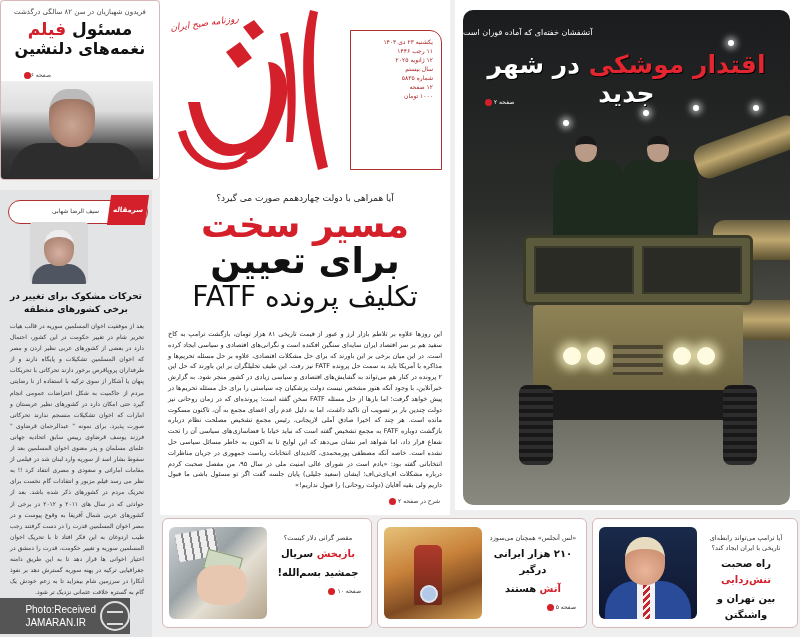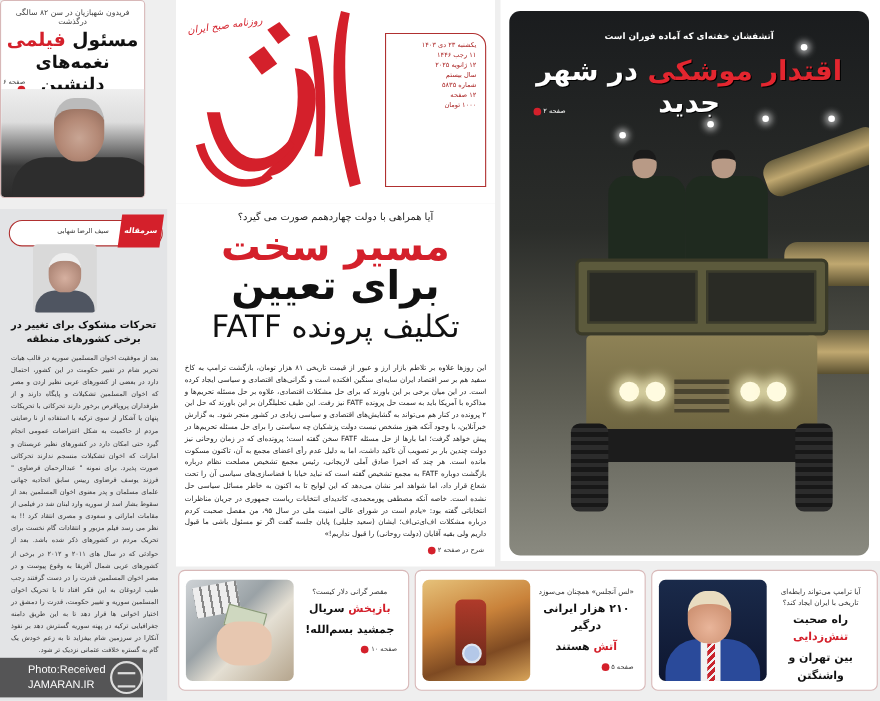--- a/index.html
+++ b/index.html
@@ -1,21 +1,21 @@
 <!DOCTYPE html>
 <html><head>
 <meta charset="utf-8">
 <style>
   * { box-sizing: border-box; margin: 0; padding: 0; }
   html, body { width: 800px; height: 637px; overflow: hidden; background: #ececec; }
   body { font-family: "DejaVu Sans", sans-serif; position: relative; direction: rtl; }
   .page { position: absolute; left: 0; top: 0; width: 800px; height: 637px; background: #efefef; }
 
   
-  .obit { position: absolute; left: 0; top: 0; width: 132px; height: 180px; background: #fff; border: 1px solid #d8b8b8; border-radius: 4px; overflow: hidden; }
+  .obit { position: absolute; left: 0; top: 0; width: 160px; height: 180px; background: #fff; border: 1px solid #d8b8b8; border-radius: 4px; overflow: hidden; }
   .obit .kicker { font-size: 7px; color: #444; text-align: center; margin-top: 7px; }
   .obit .h1 { font-size: 17px; font-weight: bold; text-align: center; margin-top: 3px; color: #111; line-height: 20px; }
   .obit .h1 .red { color: #d4202b; }
   .obit .h2 { font-size: 16px; font-weight: bold; text-align: center; color: #111; line-height: 20px; }
   .obit .page-ref { font-size: 6px; color: #444; position: absolute; right: 108px; top: 70px; direction: rtl; }
   .red-dot { display: inline-block; width: 7px; height: 7px; border-radius: 50%; background: #d4202b; vertical-align: middle; margin-left: 2px; }
   .obit .photo { position: absolute; left: 0; top: 80px; width: 152px; height: 100px; background: linear-gradient(#eee 0%, #ddd 30%, #3a3a3a 70%, #2a2a2a 100%); }
   .obit .face { position: absolute; left: 48px; top: 8px; width: 46px; height: 58px; border-radius: 40% 40% 45% 45%; background: radial-gradient(circle at 50% 55%, #c8a594 0%, #b48976 50%, #8d6757 100%); border-top: 10px solid #bbb; }
   .obit .body-shape { position: absolute; left: 10px; top: 62px; width: 130px; height: 40px; background: #2d2d2d; border-radius: 30px 30px 0 0; }
 
@@ -46,21 +46,21 @@
   .lead .kicker { font-size: 9px; color: #222; text-align: center; margin-top: 8px; }
   .lead .h1 { font-size: 36px; font-weight: bold; text-align: center; line-height: 36px; color: #111; margin-top: 4px; }
   .lead .h1 .red { color: #d4202b; }
   .lead .h2 { font-size: 28px; font-weight: normal; text-align: center; line-height: 36px; color: #111; }
   .lead .body { position: absolute; left: 8px; right: 8px; top: 130px; font-size: 6.5px; line-height: 10.8px; color: #222; text-align: justify; margin-top: 14px; }
   .lead .more { position: absolute; right: 10px; top: 312px; font-size: 6px; color: #333; }
 
   
   .mainphoto { position: absolute; left: 455px; top: 0; width: 345px; height: 510px; background: #fff; }
   .mainphoto .frame { position: absolute; left: 8px; top: 10px; width: 327px; height: 495px; border-radius: 10px; overflow: hidden; background: linear-gradient(180deg, #1a1c1e 0%, #2b2d2a 40%, #5a5a50 70%, #8a8a80 100%); }
-  .mainphoto .kicker { position: absolute; top: 18px; left: 0; right: 0; text-align: center; color: #fff; font-size: 8px; font-weight: bold; }
+  .mainphoto .kicker { position: absolute; top: 18px; left: 0; right: 0; text-align: left; color: #fff; font-size: 8px; }
   .mainphoto .h1 { position: absolute; top: 40px; left: 0; right: 0; text-align: center; color: #fff; font-size: 25px; font-weight: bold; text-shadow: 1px 1px 0 #000; }
   .mainphoto .h1 .red { color: #e3262f; }
   .mainphoto .page-ref { position: absolute; top: 88px; left: 20px; font-size: 6px; color: #fff; }
   .tunnel-light { position: absolute; width: 6px; height: 6px; border-radius: 50%; background: #fff; box-shadow: 0 0 6px 3px rgba(255,255,255,0.6); }
   .pipe { position: absolute; background: linear-gradient(180deg, #6a6040, #c0a870, #5a5030); border-radius: 12px; }
   .soldier { position: absolute; background: #1f2a1f; border-radius: 16px 16px 4px 4px; }
   .soldier .head { position: absolute; left: 12px; top: -24px; width: 22px; height: 26px; background: #b89a86; border-radius: 45%; border-top: 8px solid #1a1a1a; }
   .jeep { position: absolute; left: 60px; top: 225px; width: 230px; height: 230px; }
   .jeep .top { position: absolute; left: 0; top: 0; width: 230px; height: 70px; background: #5c5a3c; border: 3px solid #3a3a28; border-radius: 6px; }
   .jeep .window { position: absolute; top: 8px; width: 100px; height: 48px; background: #2a2b25; border: 2px solid #3c3c2c; }
@@ -94,21 +94,21 @@
   .thumb-trump .shirt { position: absolute; left: 38px; top: 54px; width: 18px; height: 40px; background: #f2f2f2; }
   .thumb-trump .tie { position: absolute; left: 44px; top: 58px; width: 7px; height: 36px; background: repeating-linear-gradient(135deg, #c8242c 0 3px, #f0f0f0 3px 5px); }
 </style>
 </head>
 <body>
 
 <div class="page">
 
   <div class="obit">
     <div class="kicker">فریدون شهبازیان در سن ۸۲ سالگی درگذشت</div>
-    <div class="h1"><span>مسئول </span><span class="red">فیلمی</span></div>
+    <div class="h1"><span>مسئول </span><span class="red">فیلم</span></div>
     <div class="h2">نغمه‌های دلنشین</div>
     <div class="page-ref"><span>صفحه ۶</span><span class="red-dot"></span></div>
     <div class="photo">
       <div class="body-shape"></div>
       <div class="face"></div>
     </div>
   </div>
 
   <div class="editorial">
     <div class="tagpill">

